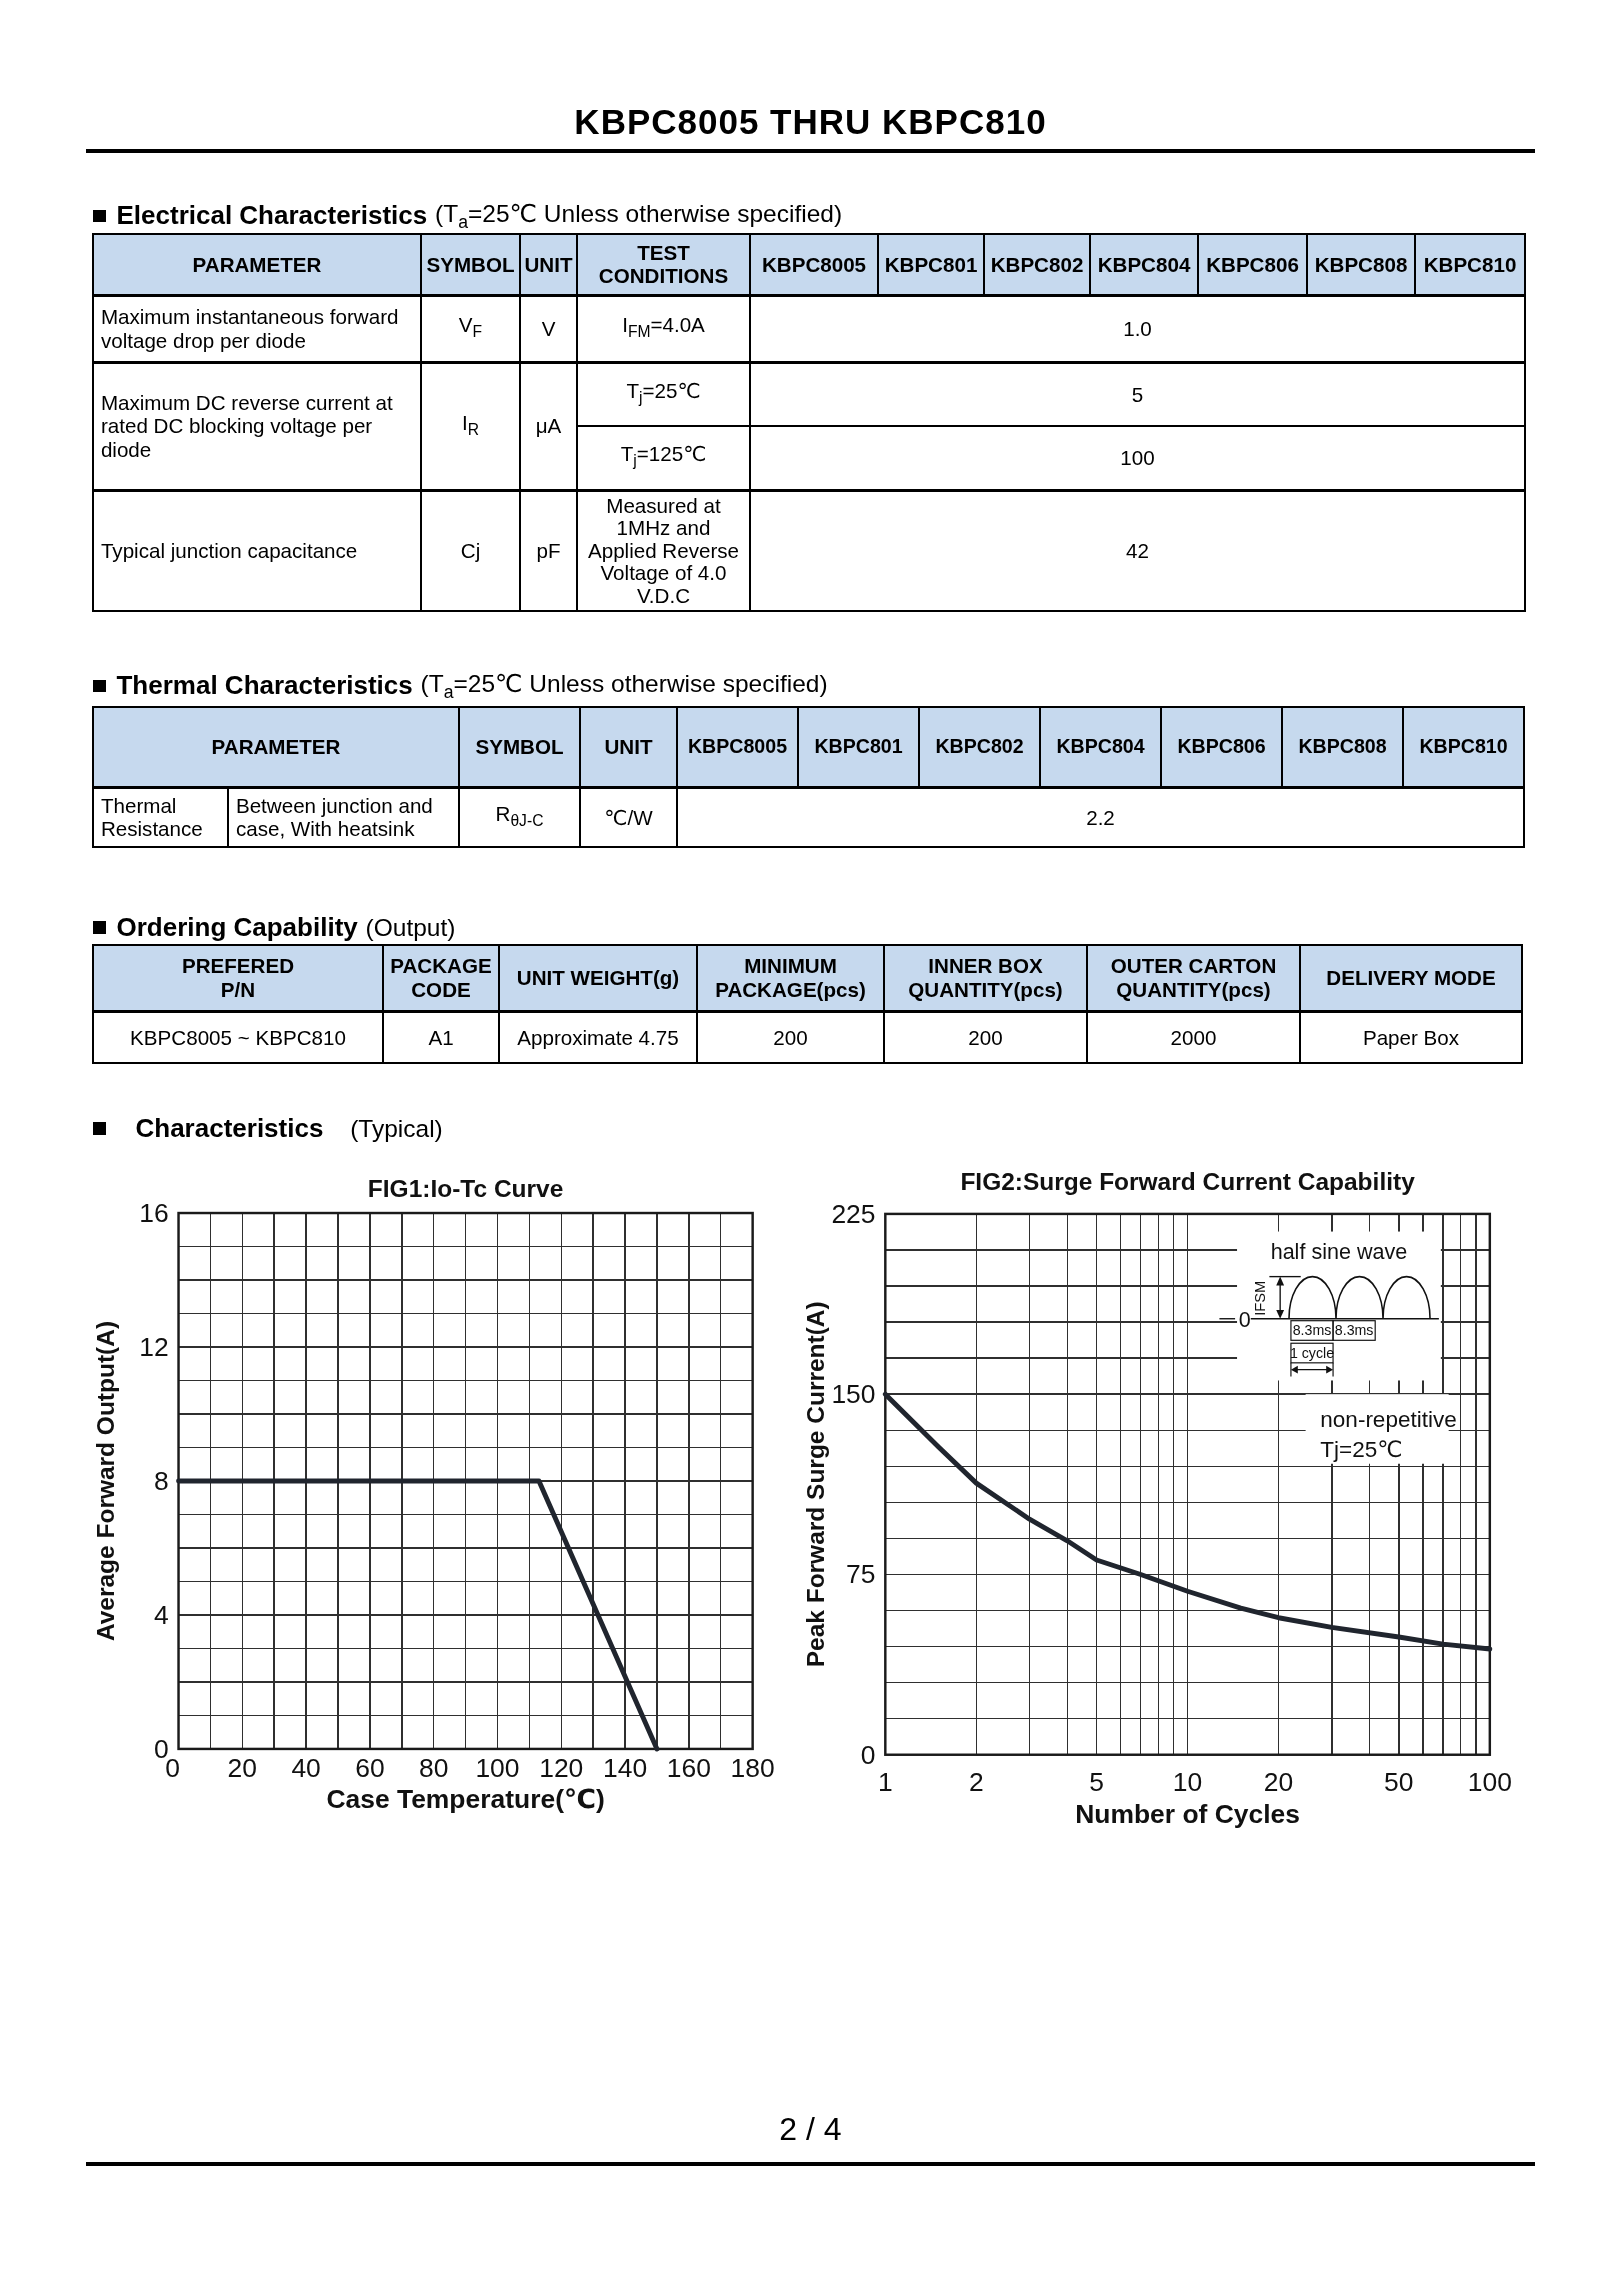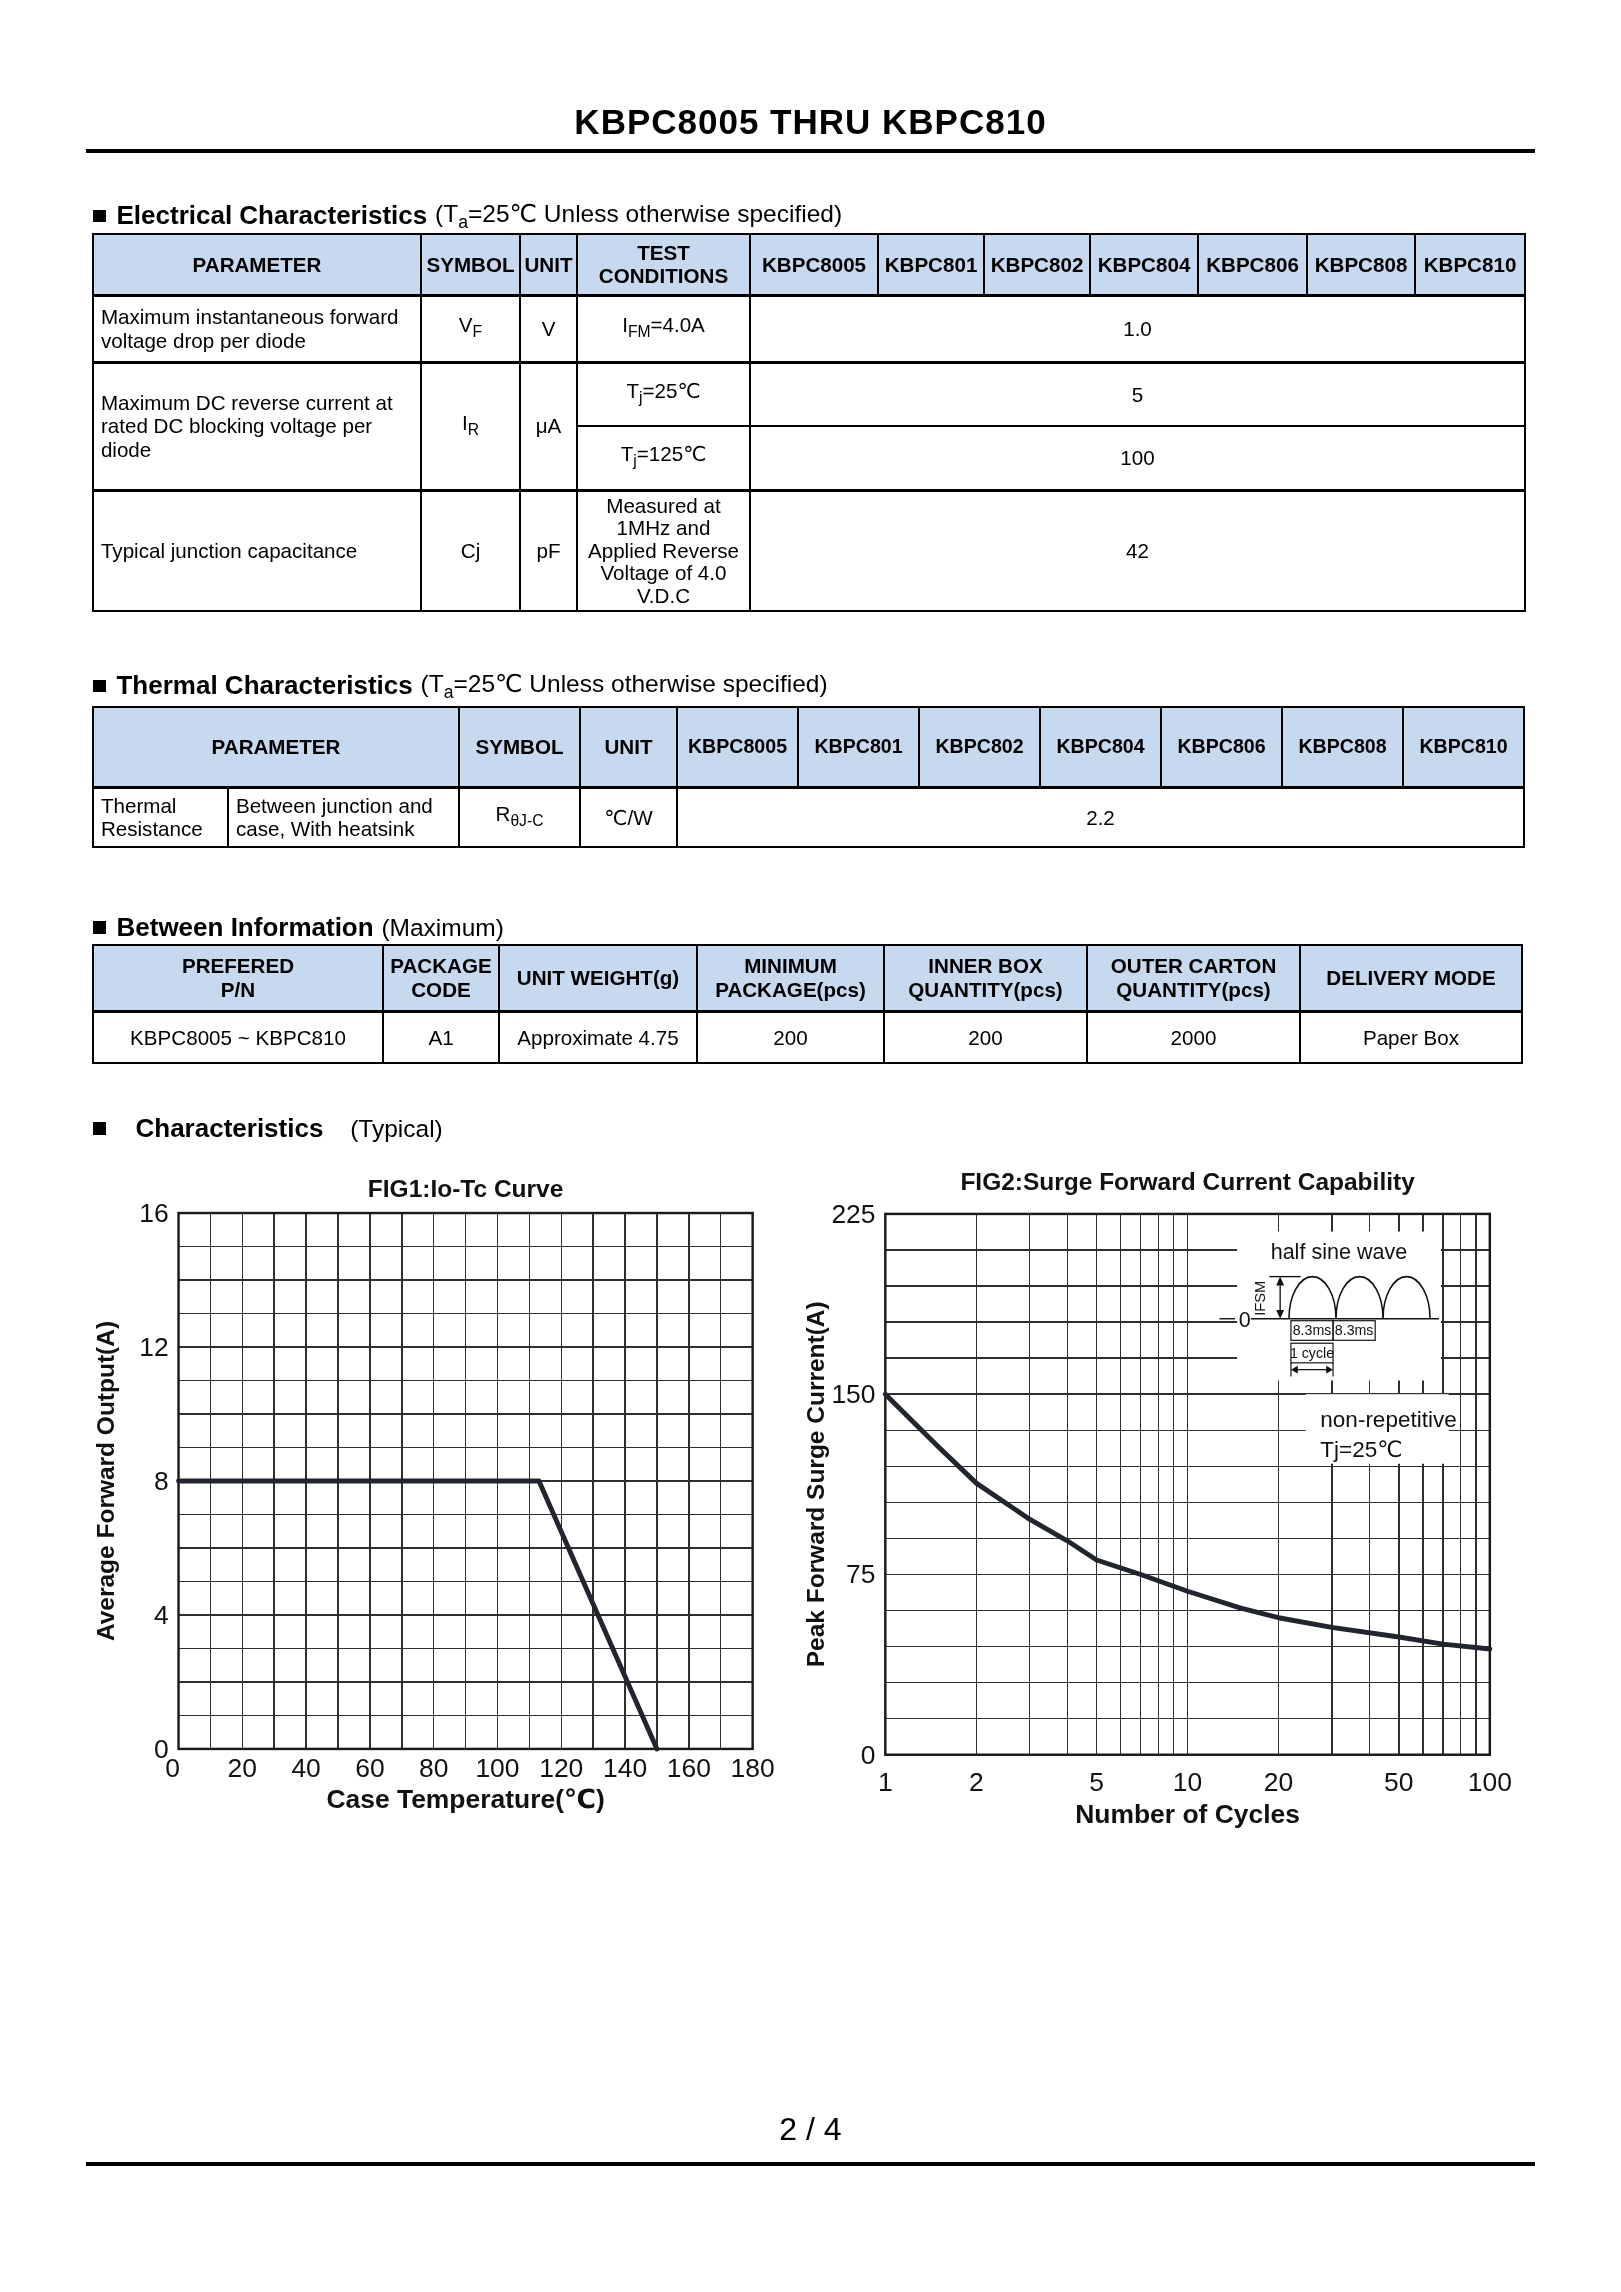--- a/index.html
+++ b/index.html
@@ -148,22 +148,22 @@
       <td><span>R</span><sub class="s">θJ-C</sub></td>
       <td>℃/W</td>
       <td colspan="7">2.2</td>
     </tr>
   </tbody>
     </table>
 
 
   <div class="section-heading" style="top:912px;">
     <span class="sq"></span>
-    <span class="h-bold">Between Information</span>
-    <span class="h-normal">(Maximum)</span>
+    <span class="h-bold">Ordering Capability</span>
+    <span class="h-normal">(Output)</span>
   </div>
 
   <table id="t-order">
     <colgroup>
       <col style="width:290px">
         <col style="width:116px">
         <col style="width:198px">
         <col style="width:187px">
       <col style="width:203px">
         <col style="width:213px">

